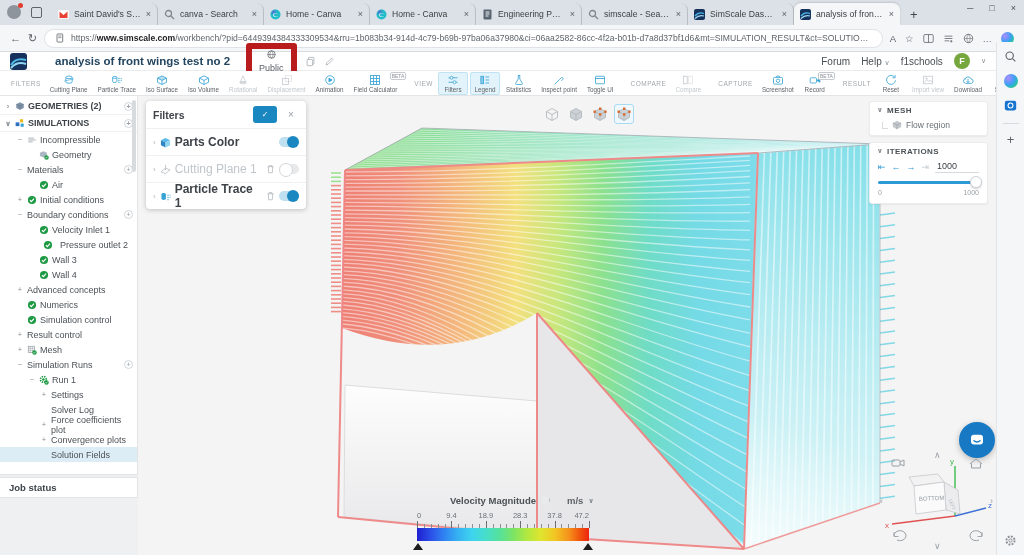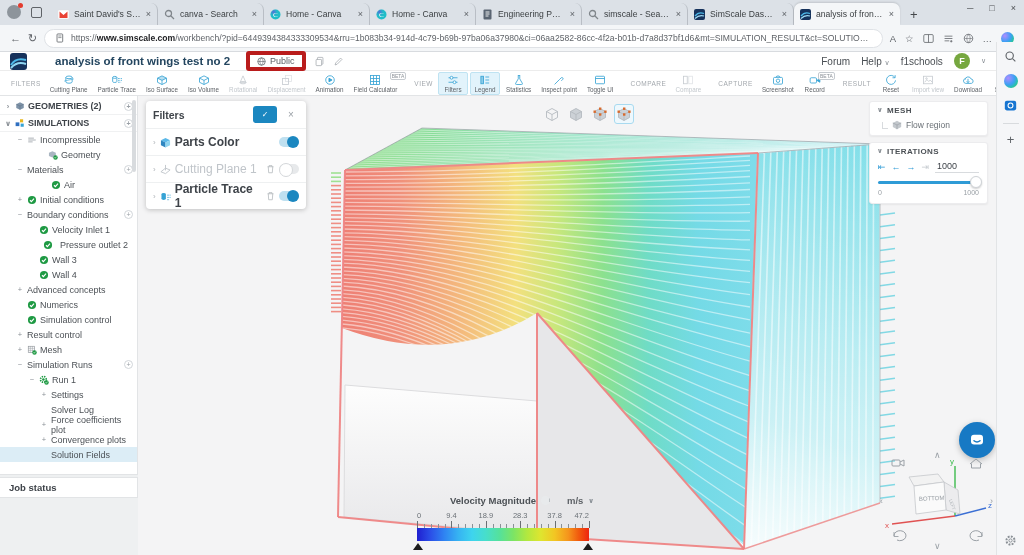--- a/index.html
+++ b/index.html
@@ -35,22 +35,22 @@
   .uicos{display:flex;align-items:center;gap:9px;color:#5f6368;font-size:9.5px;}
   .orb{width:13px;height:13px;border-radius:50%;
     background:radial-gradient(circle at 30% 30%,#b08cff,#3f9ff5 45%,#25c3a5 72%,#efc94c);}
 
   
   .apphead{position:absolute;left:0;top:52px;width:996px;height:19px;background:#fff;
     border-bottom:1px solid #ececec;display:flex;align-items:center;padding:0 10px;gap:8px;}
   .logo{width:17px;height:17px;border-radius:3px;background:#16325c;position:relative;overflow:hidden;flex:0 0 17px;}
   .logo svg{position:absolute;inset:0;}
   .apptitle{font-size:11.5px;font-weight:bold;color:#23455f;margin-left:20px;}
-  .pubbadge{display:flex;align-items:center;gap:4px;border:4px solid #b91c1c;border-radius:3px;
-    padding:1px 7px;font-size:9px;color:#5b6066;margin-left:8px;}
+  .pubbadge{display:flex;align-items:center;gap:4px;border:6px solid #b91c1c;border-radius:3px;
+    padding:1px 7px;font-size:9px;color:#5b6066;margin-left:8px;flex-direction:column;}
   .hico{color:#9aa0a6;}
   .headright{margin-left:auto;display:flex;align-items:center;gap:11px;font-size:10px;color:#4a4f54;}
   .avatar{width:16px;height:16px;border-radius:50%;background:#76a73f;color:#fff;font-size:9px;
     display:flex;align-items:center;justify-content:center;font-weight:bold;}
   .chev{font-size:7px;color:#8a9096;}
 
   
   .toolbar{position:absolute;left:0;top:71px;width:996px;height:25px;background:#fff;
     border-bottom:1px solid #e2e4e6;display:flex;align-items:center;padding:0 6px;}
   .tgroup{display:flex;align-items:center;gap:2px;}
@@ -544,35 +544,35 @@
               <span class="tlbl">SIMULATIONS</span>
               <span class="addbtn">+</span>
             </div>
             <div class="trow" style="padding-left: 16px;">
               <span class="exp">−</span>
               <span class="tic"><svg viewBox="0 0 16 16" width="10" height="10">
                   <path d="M2 5 h9 M2 8 h12 M2 11 h7" stroke="#9aa0a6" stroke-width="1.3" fill="none"></path>
                 </svg></span>
               <span class="tlbl">Incompressible</span>
             </div>
-            <div class="trow" style="padding-left: 28px; margin-left: 9px;">
+            <div class="trow" style="padding-left: 28px;">
               <span class="exp"></span>
               <span class="tic"><svg viewBox="0 0 16 16" width="10" height="10">
                   <path d="M7 2 L12.5 4.5 V9.5 L7 12 1.5 9.5 V4.5 Z" fill="#aab6c2"></path>
                   <circle cx="12" cy="12" r="3.6" fill="#1f9a44"></circle>
                   <path d="M10.3 12 l1.2 1.2 2.2-2.6" stroke="#fff" stroke-width="1" fill="none"></path>
                 </svg></span>
               <span class="tlbl">Geometry</span>
             </div>
             <div class="trow" style="padding-left: 16px;">
               <span class="exp">−</span>
               <span class="tlbl">Materials</span>
               <span class="addbtn">+</span>
             </div>
-            <div class="trow" style="padding-left: 40px;">
+            <div class="trow" style="padding-left: 28px;">
               <span class="exp"></span>
               <span class="tic"><svg viewBox="0 0 16 16" width="10" height="10">
                   <circle cx="8" cy="8" r="6.5" fill="#1f9a44"></circle>
                   <path d="M4.8 8.4 l2.2 2.2 4.2-4.8" stroke="#fff" stroke-width="1.8" fill="none"></path>
                 </svg></span>
               <span class="tlbl">Air</span>
             </div>
             <div class="trow" style="padding-left: 16px;">
               <span class="exp">+</span>
               <span class="tic"><svg viewBox="0 0 16 16" width="10" height="10">

